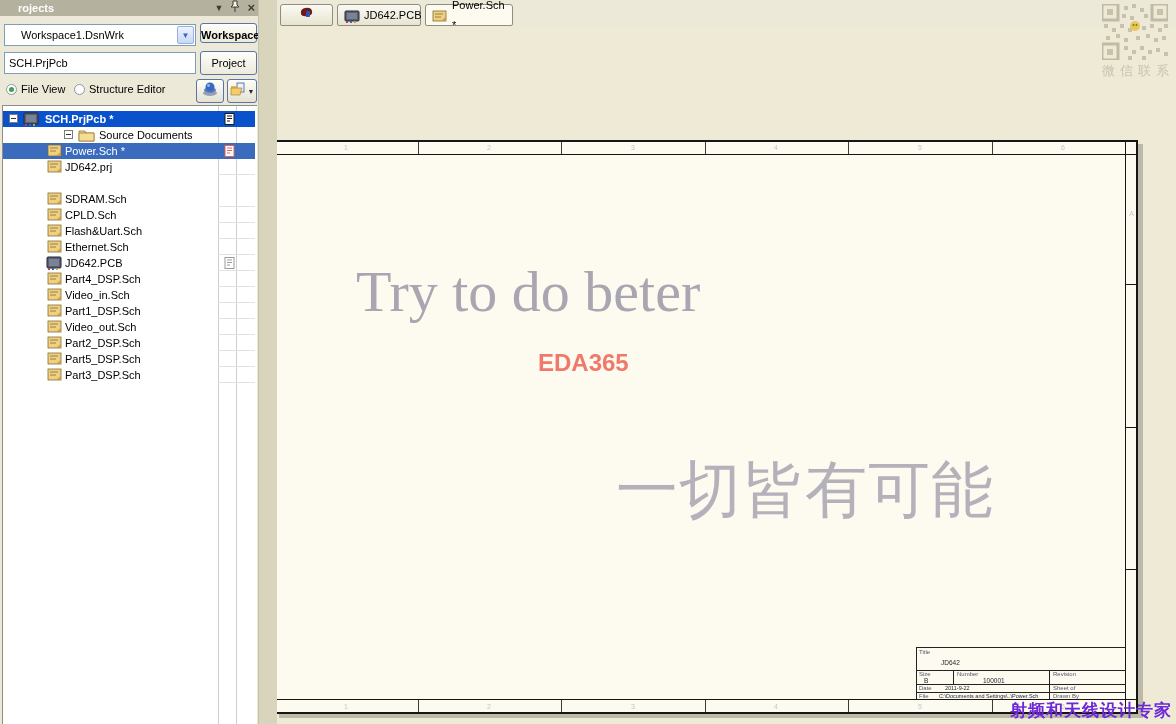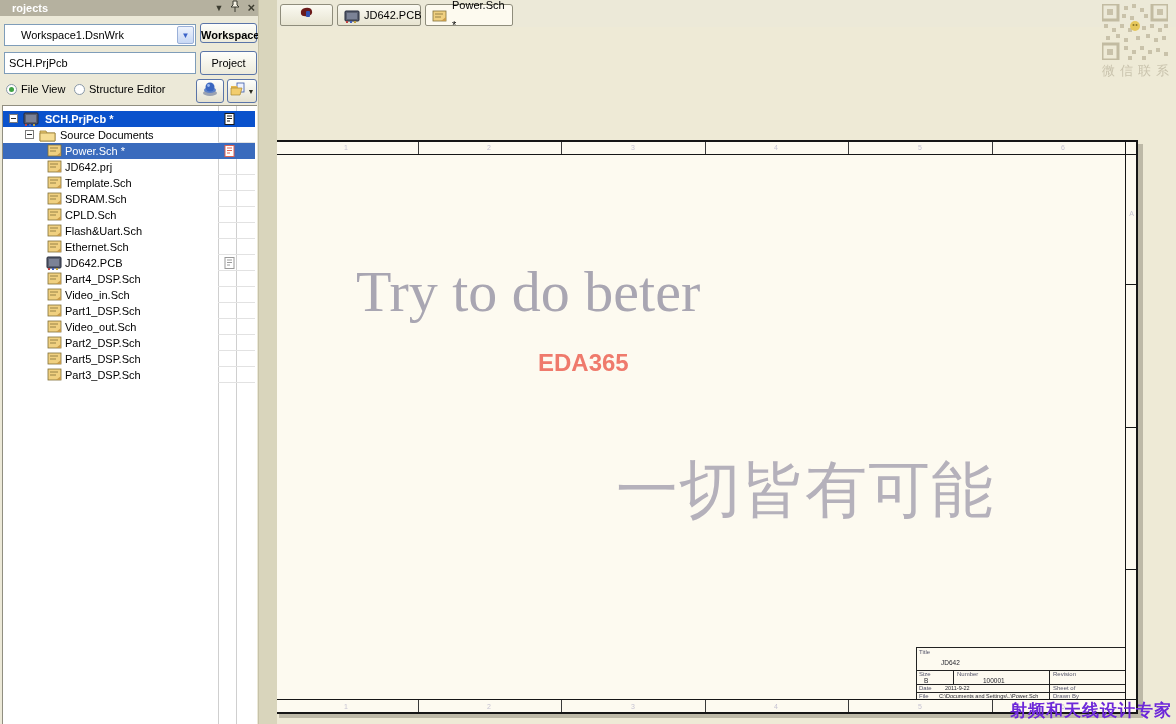--- a/index.html
+++ b/index.html
@@ -2,21 +2,21 @@
 <html><head>
 <meta charset="utf-8">
 <style>
   html,body{margin:0;padding:0;}
   #app{position:relative;width:1176px;height:724px;overflow:hidden;
        font-family:"Liberation Sans",sans-serif;background:#eeead6;}
 
   
   #projects-panel{position:absolute;left:0;top:0;width:258px;height:724px;background:#ece9d8;z-index:3;}
   #panel-titlebar{position:absolute;left:0;top:0;width:258px;height:16px;background:#b5b19f;
-      color:#fff;font-weight:bold;font-size:11px;line-height:16px;padding-left:12px;box-sizing:border-box;}
+      color:#fff;font-weight:bold;font-size:11px;line-height:16px;padding-left:18px;box-sizing:border-box;}
   .tb-icons{position:absolute;right:3px;top:0;height:16px;display:flex;align-items:center;gap:6px;color:#3c3c30;}
   .tb-chev{font-size:9px;line-height:16px;}
   .tb-close{font-size:13px;font-weight:bold;line-height:14px;}
 
   .xp-field{position:absolute;background:#fff;border:1px solid #7f9db9;font-size:11px;
       line-height:20px;padding:0 4px;box-sizing:border-box;color:#000;white-space:nowrap;overflow:hidden;}
   .combo-arrow{position:absolute;right:1px;top:1px;width:17px;height:18px;background:linear-gradient(#eef3fc,#c8d8f4);
       border:1px solid #9ab0d8;border-radius:2px;text-align:center;font-size:8px;line-height:18px;color:#3a62c8;box-sizing:border-box;}
   .xp-btn{position:absolute;background:linear-gradient(#fefefb,#eceadb);border:1px solid #5a74a8;border-radius:3px;
       font-size:11px;text-align:center;box-sizing:border-box;color:#000;}
@@ -154,21 +154,21 @@
         <span class="badge">
           <svg width="11" height="12" viewBox="0 0 11 12">
               <rect x="1" y="0.5" width="9" height="11" fill="#fff" stroke="#1a1a1a"></rect>
               <line x1="3" y1="3" x2="8" y2="3" stroke="#1a1a1a"></line>
               <line x1="3" y1="5.5" x2="8" y2="5.5" stroke="#1a1a1a"></line>
               <line x1="3" y1="8" x2="6" y2="8" stroke="#1a1a1a"></line>
             </svg>
         </span>
       </div>
 
-      <div class="trow" style="top:21px;">
+      <div class="trow" style="top:21px;margin-left:39px;">
         <span class="rowline"></span>
         <span class="expander" style="left:22px;"></span>
         <span class="ticon" style="left:36px;">
           <svg width="17" height="14" viewBox="0 0 17 14">
               <path d="M1 3 h6 l1 2 h8 v8 H1 Z" fill="#f0cf77" stroke="#9a7d34" stroke-width="0.8"></path>
               <path d="M1 5 h15 v8 H1 Z" fill="#f6dd94" stroke="#9a7d34" stroke-width="0.8"></path>
             </svg>
         </span>
         <span class="tlabel" style="left:57px;">Source Documents</span>
       </div>
@@ -197,30 +197,20 @@
           <span class="rowline"></span>
         <span class="ticon" style="left:44px;"><svg width="16" height="14" viewBox="0 0 16 14">
               <rect x="1" y="1" width="13" height="11" fill="#f0d080" stroke="#806f38" stroke-width="0.8"></rect>
               <path d="M9 12 l5-4 v4 Z" fill="#c89c4a"></path>
               <line x1="3" y1="4" x2="11" y2="4" stroke="#806f38" stroke-width="0.8"></line>
               <line x1="3" y1="7" x2="9" y2="7" stroke="#806f38" stroke-width="0.8"></line>
             </svg></span>
         <span class="tlabel" style="left:62px;">JD642.prj</span>
         </div>
 
-      <div class="trow" style="top:69px;">
-          <span class="rowline"></span>
-        <span class="ticon" style="left:44px;"><svg width="16" height="14" viewBox="0 0 16 14">
-              <rect x="1" y="1" width="13" height="11" fill="#f0d080" stroke="#806f38" stroke-width="0.8"></rect>
-              <path d="M9 12 l5-4 v4 Z" fill="#c89c4a"></path>
-              <line x1="3" y1="4" x2="11" y2="4" stroke="#806f38" stroke-width="0.8"></line>
-              <line x1="3" y1="7" x2="9" y2="7" stroke="#806f38" stroke-width="0.8"></line>
-            </svg></span>
-        <span class="tlabel" style="left:62px;">Template.Sch</span>
-        </div>
 
       <div class="trow" style="top:85px;">
           <span class="rowline"></span>
         <span class="ticon" style="left:44px;"><svg width="16" height="14" viewBox="0 0 16 14">
               <rect x="1" y="1" width="13" height="11" fill="#f0d080" stroke="#806f38" stroke-width="0.8"></rect>
               <path d="M9 12 l5-4 v4 Z" fill="#c89c4a"></path>
               <line x1="3" y1="4" x2="11" y2="4" stroke="#806f38" stroke-width="0.8"></line>
               <line x1="3" y1="7" x2="9" y2="7" stroke="#806f38" stroke-width="0.8"></line>
             </svg></span>
         <span class="tlabel" style="left:62px;">SDRAM.Sch</span>

